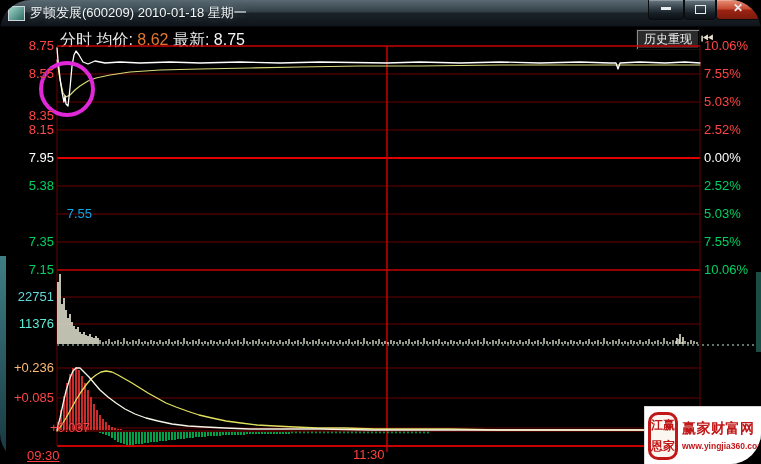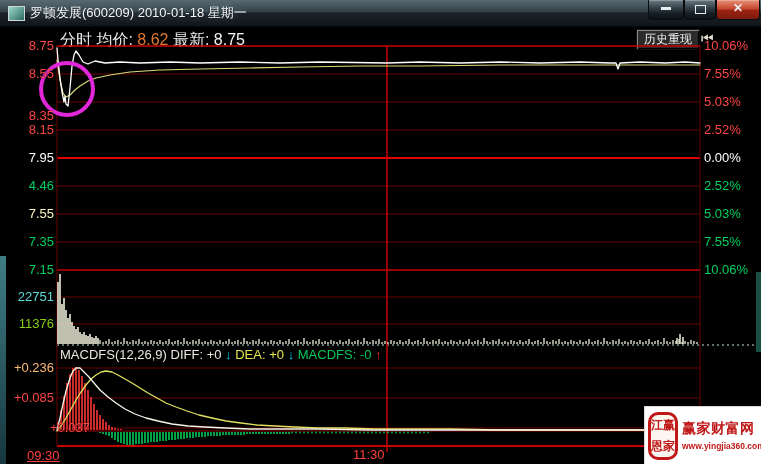--- a/index.html
+++ b/index.html
@@ -1,17 +1,17 @@
 <!DOCTYPE html>
 <html><head>
 <meta charset="utf-8">
 <style>
   html,body{margin:0;padding:0;background:#000;}
   .app{position:relative;width:761px;height:464px;background:#000;overflow:hidden;
-       font-family:"Liberation Sans",sans-serif;}
+       font-family:"Liberation Sans",sans-serif;border-radius:31px;}
   
   .titlebar{position:absolute;left:0;top:0;width:761px;height:26px;
     background:linear-gradient(180deg,#5a6a72 0%,#333f46 45%,#1a2228 50%,#10151b 100%);
     border-bottom:1px solid #05080b;}
   .app-icon{position:absolute;left:8px;top:6px;width:15px;height:13px;border:1px solid #cfd8da;
     background:linear-gradient(135deg,#9fd8cc,#2d6b63);}
   .title-text{position:absolute;left:30px;top:4px;font-size:13px;color:#f2f6f8;
     text-shadow:0 1px 3px #000,0 0 6px rgba(180,220,235,.6);white-space:nowrap;}
   .winbtn{position:absolute;top:0;height:19px;border:1px solid #0a0d10;border-top:none;
     border-radius:0 0 4px 4px;background:linear-gradient(180deg,rgba(120,135,145,.55),rgba(30,40,48,.7) 55%,rgba(10,14,18,.8));
@@ -456,49 +456,40 @@
       <polyline points="57,60 60,80 63,93 66,97 70,95 75,90 80,86 88,81 96,78 110,75 130,72 160,70 200,69 250,68 300,67 360,66 420,66 500,65 600,65 700,65" fill="none" stroke="#d8d878" stroke-width="1.2" stroke-linejoin="round" stroke-linecap="round"></polyline>
       <polyline points="57,48 58,60 60,78 62,92 64,102 65,96 66,104 68,106 70,88 72,66 74,55 76,51 79,55 83,62 88,64 95,61 105,63 120,62 140,63 170,62 200,63 240,62 280,63 320,62 387,63 420,62 460,63 500,62 540,63 580,62 610,63 616,63 618,69 620,63 640,62 665,63 685,62 700,63" fill="none" stroke="#ffffff" stroke-width="1.3" stroke-linejoin="round" stroke-linecap="round"></polyline>
       <circle cx="67" cy="89" r="26" fill="none" stroke="#e028d8" stroke-width="4"></circle>
     </svg>
   <div class="labels-layer" id="labels-layer">
       <div class="axis-label axis-left" style="top: 38px; color: rgb(255, 69, 69);">8.75</div>
       <div class="axis-label axis-left" style="top: 66px; color: rgb(255, 69, 69);">8.55</div>
       <div class="axis-label axis-left" style="top: 108px; color: rgb(255, 69, 69); text-align: right;">8.35</div>
       <div class="axis-label axis-left" style="top: 122px; color: rgb(255, 69, 69);">8.15</div>
       <div class="axis-label axis-left" style="top: 150px; color: rgb(255, 255, 255);">7.95</div>
-      <div class="axis-label axis-left" style="top: 178px; color: rgb(0, 208, 96);">4.46</div>
-      <div class="axis-label axis-left" style="top: 206px; color: #fef9c3;">7.55</div>
+      <div class="axis-label axis-left" style="top: 178px; color: rgb(0, 208, 96);">5.38</div>
+      <div class="axis-label axis-left" style="top: 206px; color: #0ea5e9; padding-left: 38px;">7.55</div>
       <div class="axis-label axis-left" style="top: 234px; color: rgb(0, 208, 96);">7.35</div>
       <div class="axis-label axis-left" style="top: 262px; color: rgb(0, 208, 96);">7.15</div>
       <div class="axis-label axis-right" style="top: 38px; color: rgb(255, 69, 69);">10.06%</div>
       <div class="axis-label axis-right" style="top: 66px; color: rgb(255, 69, 69);">7.55%</div>
       <div class="axis-label axis-right" style="top: 94px; color: rgb(255, 69, 69);">5.03%</div>
       <div class="axis-label axis-right" style="top: 122px; color: rgb(255, 69, 69);">2.52%</div>
       <div class="axis-label axis-right" style="top: 150px; color: rgb(255, 255, 255);">0.00%</div>
       <div class="axis-label axis-right" style="top: 178px; color: rgb(0, 208, 96);">2.52%</div>
       <div class="axis-label axis-right" style="top: 206px; color: rgb(0, 208, 96);">5.03%</div>
       <div class="axis-label axis-right" style="top: 234px; color: rgb(0, 208, 96);">7.55%</div>
       <div class="axis-label axis-right" style="top: 262px; color: rgb(0, 208, 96);">10.06%</div>
       <div class="axis-label axis-left" style="top: 289px; color: rgb(98, 216, 216);">22751</div>
-      <div class="axis-label axis-left" style="top: 316px; color: #84cc16;">11376</div>
+      <div class="axis-label axis-left" style="top: 316px; color: #5eead4;">11376</div>
       <div class="axis-label axis-left" style="top: 360px; color: #fdba74;">+0.236</div>
       <div class="axis-label axis-left" style="top: 390px; color: rgb(255, 69, 69);">+0.085</div>
       <div class="axis-label axis-left" style="top: 420px; color: rgb(255, 69, 69); padding-left: 36px;">+0.037</div>
     </div>
 
-  <div class="macd-row">
-    <span class="t-white">MACDFS(12,26,9)</span>
-    <span class="t-white">DIFF: +0</span>
-    <span class="a-down">↓</span>
-    <span class="t-yellow">DEA: +0</span>
-    <span class="a-down">↓</span>
-    <span class="t-green">MACDFS: -0</span>
-    <span class="a-up">↑</span>
-  </div>
 
   <div class="time-label t-open">09:30</div>
   <div class="time-label t-noon">11:30</div>
 
   <div class="watermark">
     <div class="seal">
       <span>江</span>
       <span>赢</span>
       <span>恩</span>
       <span>家</span>

